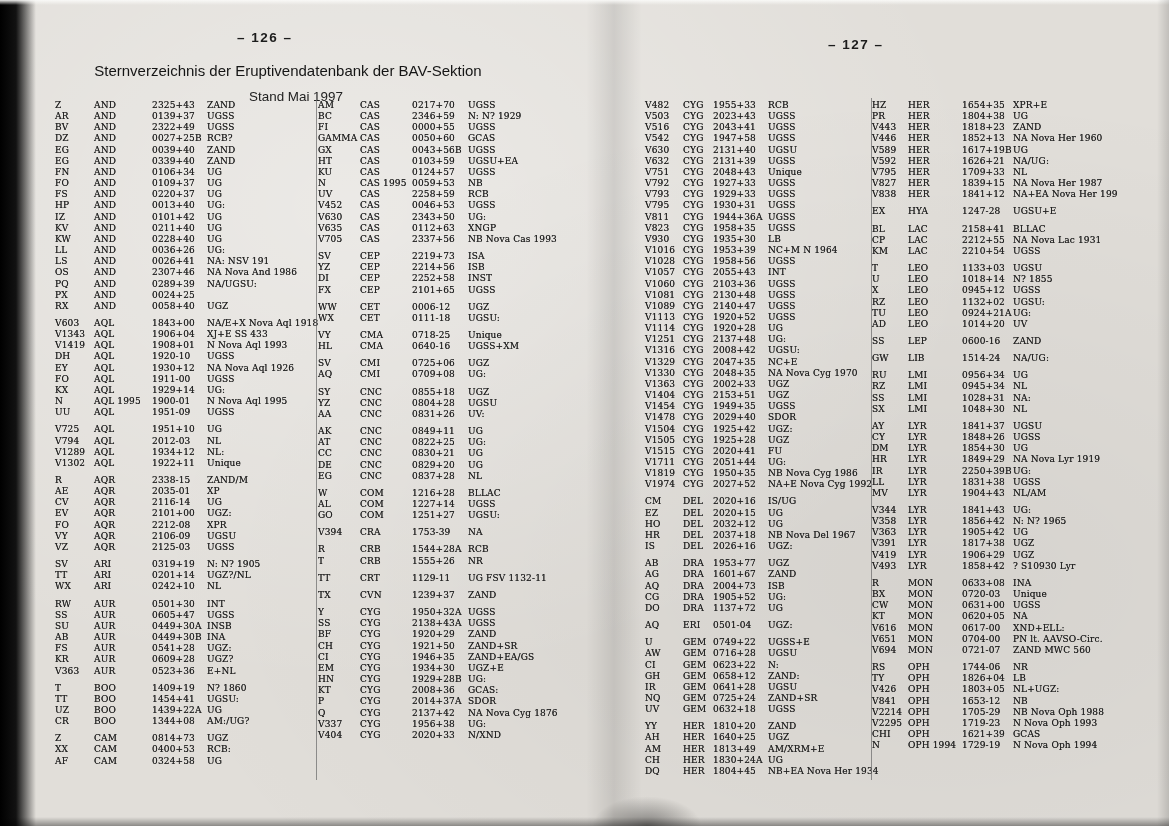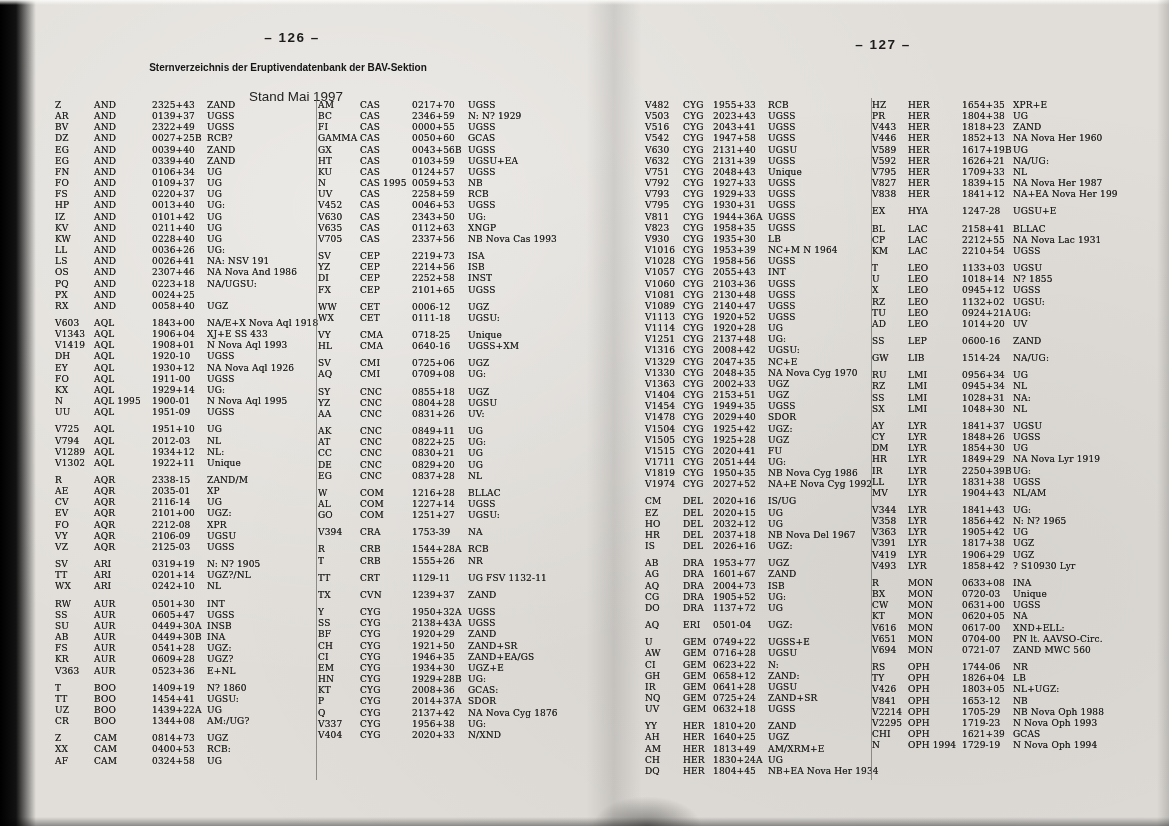--- a/index.html
+++ b/index.html
@@ -18,27 +18,27 @@
     background:linear-gradient(180deg,rgba(250,250,248,0.95),rgba(250,250,248,0));}
   .edge-bottom{position:absolute;left:0;bottom:0;right:0;height:9px;
     background:linear-gradient(0deg,rgba(0,0,0,0.38),rgba(0,0,0,0));}
   .edge-right{position:absolute;right:0;top:0;bottom:0;width:12px;
     background:linear-gradient(270deg,rgba(0,0,0,0.14),rgba(0,0,0,0));}
   .gutter{position:absolute;left:586px;top:0;bottom:0;width:56px;
     background:linear-gradient(90deg,rgba(0,0,0,0) 0,rgba(0,0,0,0.10) 50%,rgba(0,0,0,0) 100%);}
   .gutter-blob{position:absolute;left:592px;bottom:0;width:110px;height:30px;
     background:radial-gradient(ellipse at 50% 100%, rgba(0,0,0,0.42), rgba(0,0,0,0) 70%);}
   .page{position:absolute;inset:0;}
-  .pagenum{position:absolute;width:110px;text-align:center;
+  .pagenum{position:absolute;width:110px;text-align:left;
     font-family:"Liberation Sans",sans-serif;font-weight:bold;font-size:13.5px;
     letter-spacing:1.5px;color:#1c1c1c;}
   .pn-left{left:237px;top:30px;}
   .pn-right{left:828px;top:37px;}
   .title{position:absolute;left:70px;top:62px;width:436px;text-align:center;margin:0;
-    font-family:"Liberation Sans",sans-serif;font-size:10px;font-weight:bold;color:#151515;}
+    font-family:"Liberation Sans",sans-serif;font-size:15px;font-weight:normal;color:#151515;}
   .subtitle{position:absolute;left:70px;top:81px;width:436px;text-align:center;margin:8px;
     font-family:"Liberation Sans",sans-serif;font-size:13.4px;font-weight:normal;color:#222;}
   .col{position:absolute;top:100px;}
   .p0c0{left:55px;width:258px;--t:39px 58px 55px 1fr;}
   .p0c1{left:318px;width:266px;--t:42px 52px 56px 1fr;}
   .p1c0{left:645px;width:222px;--t:38px 30px 55px 1fr;}
   .p1c1{left:872px;width:256px;--t:36px 54px 51px 1fr;}
   .group{margin-bottom:6px;}
   .row{display:grid;grid-template-columns:var(--t);
     font-size:9px;line-height:11.15px;letter-spacing:0.15px;white-space:nowrap;
@@ -156,21 +156,21 @@
           </div>
           <div class="row">
             <span class="c0">OS</span>
             <span class="c1">AND</span>
             <span class="c2">2307+46</span>
             <span class="c3">NA Nova And 1986</span>
           </div>
           <div class="row">
             <span class="c0">PQ</span>
             <span class="c1">AND</span>
-            <span class="c2">0223+18</span>
+            <span class="c2">0289+39</span>
             <span class="c3">NA/UGSU:</span>
           </div>
           <div class="row">
             <span class="c0">PX</span>
             <span class="c1">AND</span>
             <span class="c2">0024+25</span>
             <span class="c3"></span>
           </div>
           <div class="row">
             <span class="c0">RX</span>

